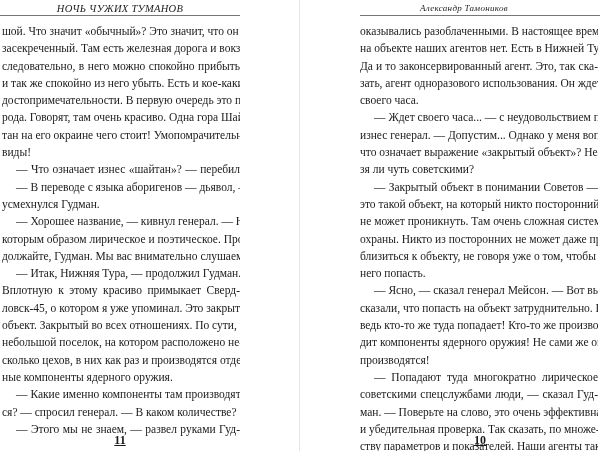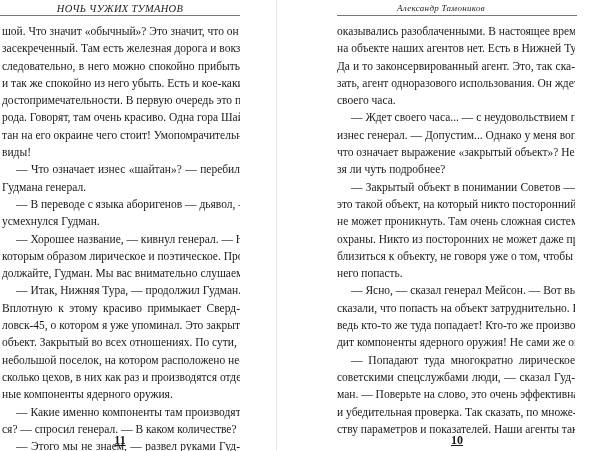--- a/index.html
+++ b/index.html
@@ -1,19 +1,19 @@
 <!DOCTYPE html>
 <html><head>
 <meta charset="utf-8">
 <style>
   html, body { margin: 0; padding: 0; background: #ffffff; }
   body { width: 600px; height: 451px; position: relative; overflow: hidden;
          font-family: "Liberation Serif", "DejaVu Serif", serif; color: #1a1a1a; }
   .spread { position: absolute; inset: 0; display: flex; }
-  .page { position: relative; width: 277px; height: 451px; box-sizing: border-box; }
+  .page { position: relative; width: 300px; height: 451px; box-sizing: border-box; }
   .page.left { border-right: 1px solid #e6e6e6; }
   .running-head { position: absolute; top: 3px; font-style: italic; text-align: center;
                   font-size: 10.5px; letter-spacing: 0.3px; color: #222; }
   .left .running-head { left: 0; width: 240px; text-transform: none; }
   .right .running-head { left: 44px; width: 240px; font-size: 9px; }
   .rule { position: absolute; top: 15px; height: 1px; background: #777; }
   .left .rule { left: 0; width: 240px; }
   .right .rule { left: 60px; width: 240px; }
   .body-text { position: absolute; top: 23px; font-size: 11.5px; line-height: 17.3px; }
   .left .body-text { left: 2px; width: 238px; }
@@ -35,21 +35,20 @@
     <div class="body-text">
         <span class="line">шой. Что значит «обычный»? Это значит, что он не</span>
         <span class="line">засекреченный. Там есть железная дорога и вокзал,</span>
         <span class="line">следовательно, в него можно спокойно прибыть</span>
         <span class="line">и так же спокойно из него убыть. Есть и кое-какие</span>
         <span class="line">достопримечательности. В первую очередь это при-</span>
         <span class="line">рода. Говорят, там очень красиво. Одна гора Шай-</span>
         <span class="line">тан на его окраине чего стоит! Умопомрачительные</span>
         <span class="line last">виды!</span>
         <span class="line indent">— Что означает изнес «шайтан»? — перебил</span>
-        <span class="line last">Гудмана генерал.</span>
         <span class="line indent">— В переводе с языка аборигенов — дьявол, —</span>
         <span class="line last">усмехнулся Гудман.</span>
         <span class="line indent">— Хорошее название, — кивнул генерал. — Не-</span>
         <span class="line">которым образом лирическое и поэтическое. Про-</span>
         <span class="line last">должайте, Гудман. Мы вас внимательно слушаем.</span>
         <span class="line indent">— Итак, Нижняя Тура, — продолжил Гудман. —</span>
         <span class="line">Вплотную к этому красиво примыкает Сверд-</span>
         <span class="line">ловск-45, о котором я уже упоминал. Это закрытый</span>
         <span class="line">объект. Закрытый во всех отношениях. По сути, это</span>
         <span class="line">небольшой поселок, на котором расположено не-</span>
@@ -66,31 +65,32 @@
     <div class="rule"></div>
     <div class="body-text">
         <span class="line">оказывались разоблаченными. В настоящее время</span>
         <span class="line">на объекте наших агентов нет. Есть в Нижней Туре.</span>
         <span class="line">Да и то законсервированный агент. Это, так ска-</span>
         <span class="line">зать, агент одноразового использования. Он ждет</span>
         <span class="line last">своего часа.</span>
         <span class="line indent">— Ждет своего часа... — с неудовольствием про-</span>
         <span class="line">изнес генерал. — Допустим... Однако у меня вопрос:</span>
         <span class="line">что означает выражение «закрытый объект»? Нель-</span>
-        <span class="line last">зя ли чуть подробнее?</span>
+        <span class="line last">зя ли чуть советскими?</span>
         <span class="line indent">— Закрытый объект в понимании Советов —</span>
         <span class="line">это такой объект, на который никто посторонний</span>
         <span class="line">не может проникнуть. Там очень сложная система</span>
         <span class="line">охраны. Никто из посторонних не может даже при-</span>
         <span class="line">близиться к объекту, не говоря уже о том, чтобы на</span>
         <span class="line last">него попасть.</span>
         <span class="line indent">— Ясно, — сказал генерал Мейсон. — Вот вы</span>
         <span class="line">сказали, что попасть на объект затруднительно. Но</span>
         <span class="line">ведь кто-то же туда попадает! Кто-то же произво-</span>
         <span class="line">дит компоненты ядерного оружия! Не сами же они</span>
+        <span class="line last">производятся!</span>
         <span class="line indent">— Попадают туда многократно лирическое</span>
         <span class="line">советскими спецслужбами люди, — сказал Гуд-</span>
         <span class="line">ман. — Поверьте на слово, это очень эффективная</span>
         <span class="line">и убедительная проверка. Так сказать, по множе-</span>
         <span class="line">ству параметров и показателей. Наши агенты такую</span>
       </div>
     <div class="folio">10</div>
   </div>
 </div>
 

